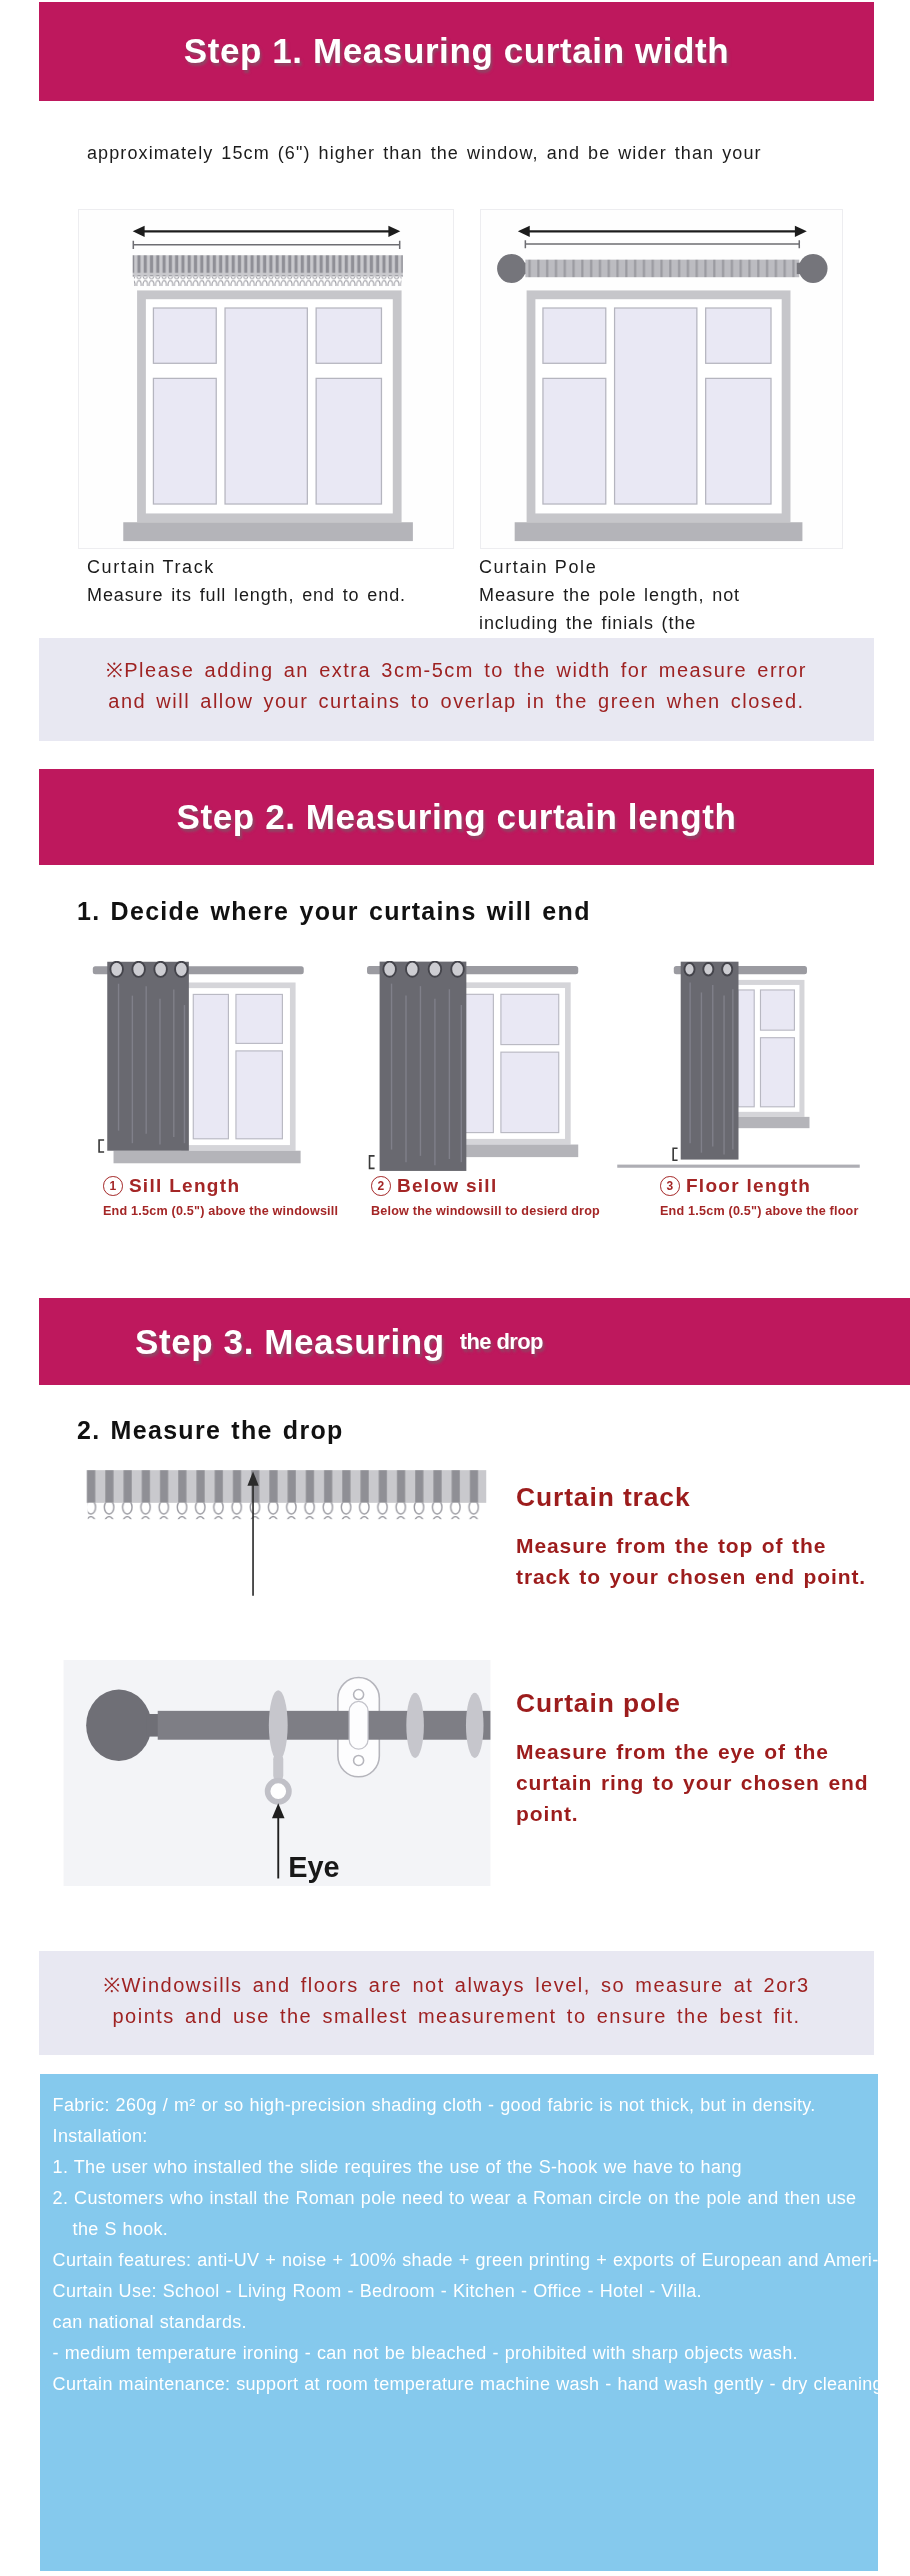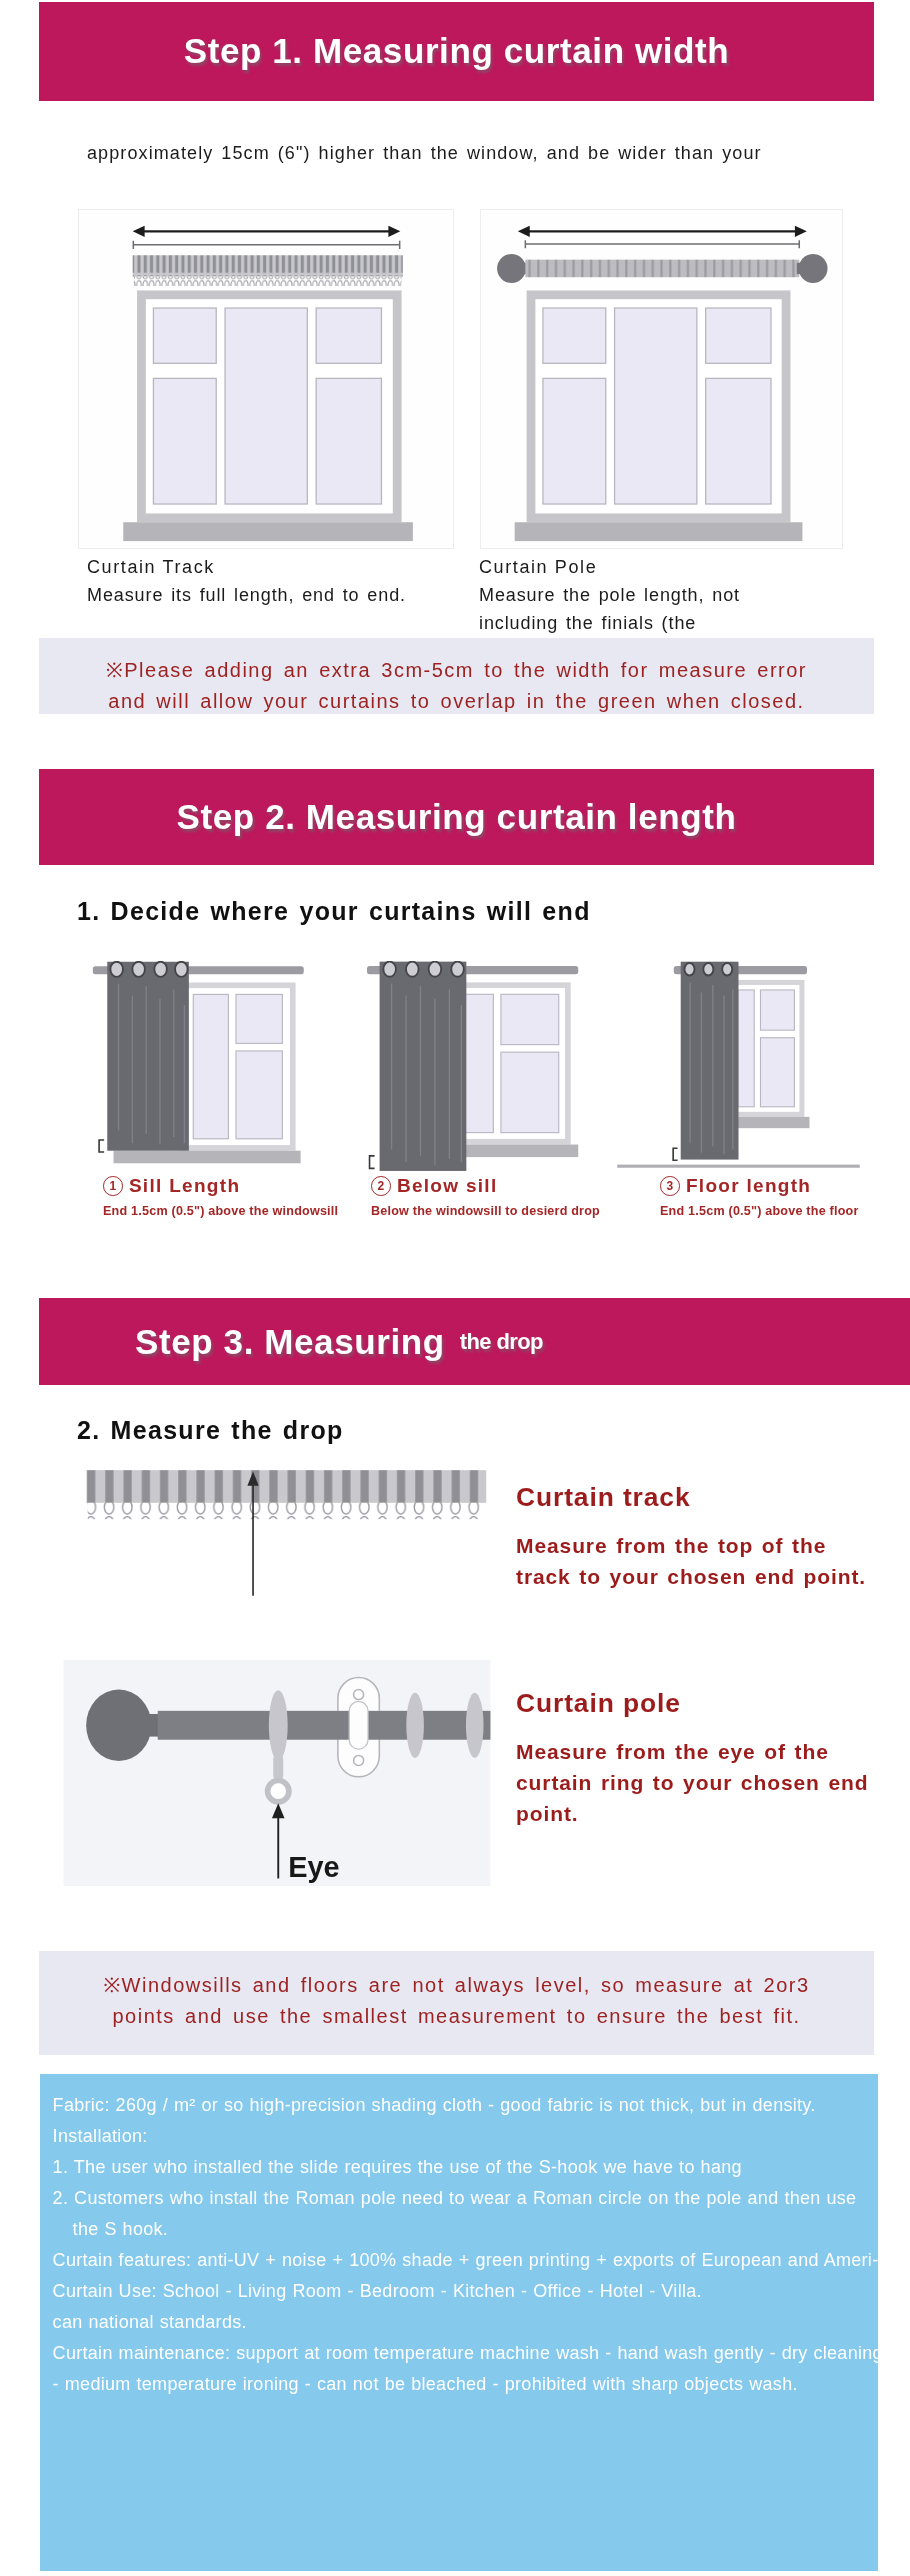--- a/index.html
+++ b/index.html
@@ -36,21 +36,21 @@
   .label-pole  { left:479px; }
   .measure-label .ttl { letter-spacing:1.6px; }
   .measure-label .dsc { letter-spacing:0.9px; word-spacing:1.9px; }
 
   
   .note {
     left:39px; width:835px; background:#e8e8f2; color:#9e2222;
     font-size:20px; line-height:31px; text-align:center;
     letter-spacing:1.5px; word-spacing:3.1px; box-sizing:border-box; white-space:nowrap;
   }
-  .note-1 { top:638px; height:76px; padding-top:17px; }
+  .note-1 { top:638px; height:103px; padding-top:17px; }
   .note-2 { top:1951px; height:104px; padding-top:19px; }
 
   
   .section-heading {
     left:77px; font-size:25px; font-weight:bold; color:#111111;
     letter-spacing:1.3px; word-spacing:1.9px; white-space:nowrap;
   }
   .heading-decide { top:897px; }
   .heading-drop   { top:1416px; }
 
@@ -381,16 +381,16 @@
 
 <div class="abs info-block">
   <div class="line">Fabric: 260g / m² or so high-precision shading cloth - good fabric is not thick, but in density.</div>
   <div class="line">Installation:</div>
   <div class="line">1. The user who installed the slide requires the use of the S-hook we have to hang</div>
   <div class="line">2. Customers who install the Roman pole need to wear a Roman circle on the pole and then use</div>
   <div class="line indent">the S hook.</div>
   <div class="line">Curtain features: anti-UV + noise + 100% shade + green printing + exports of European and Ameri-</div>
   <div class="line">Curtain Use: School - Living Room - Bedroom - Kitchen - Office - Hotel - Villa.</div>
   <div class="line">can national standards.</div>
+  <div class="line">- medium temperature ironing - can not be bleached - prohibited with sharp objects wash.</div>
   <div class="line">Curtain maintenance: support at room temperature machine wash - hand wash gently - dry cleaning</div>
-  <div class="line">- medium temperature ironing - can not be bleached - prohibited with sharp objects wash.</div>
 </div>
 
 
 </body></html>

